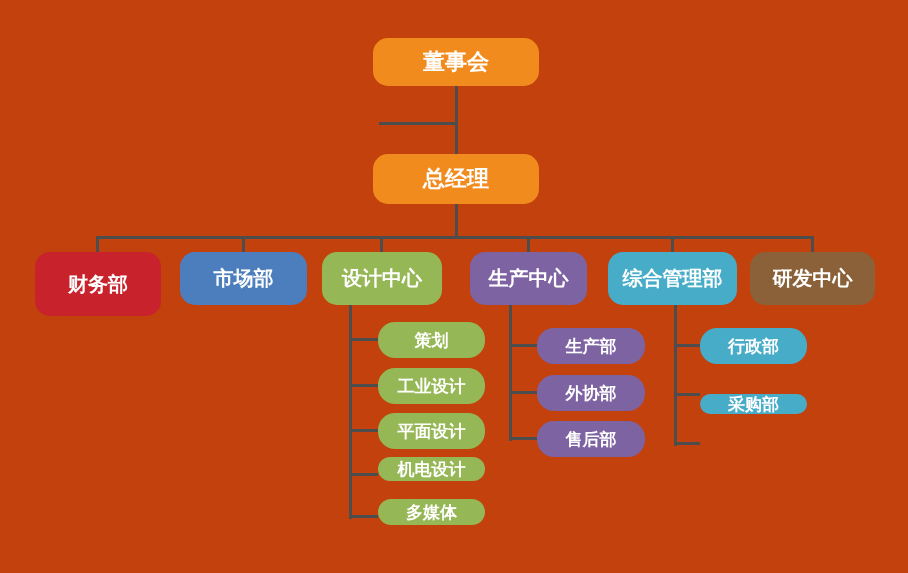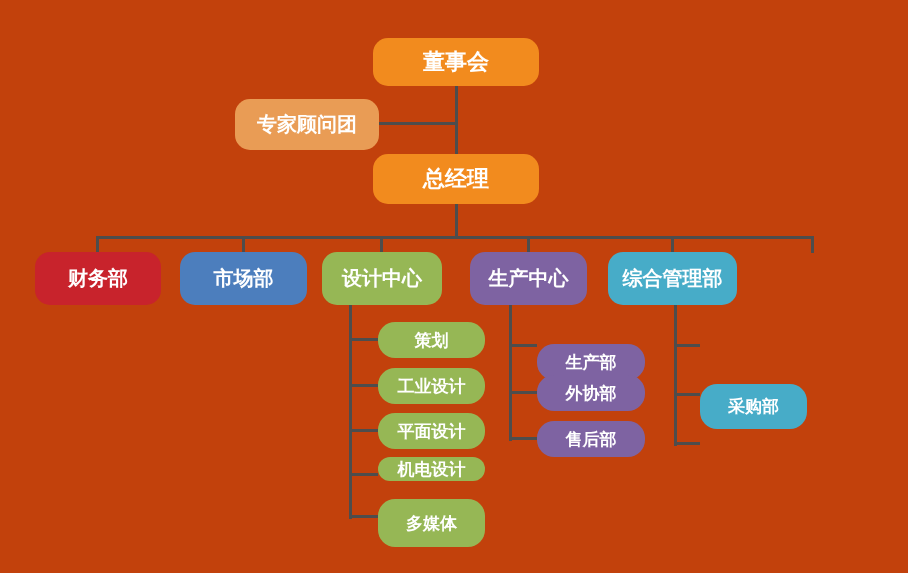--- a/index.html
+++ b/index.html
@@ -30,42 +30,42 @@
   .node.lvl2 { border-radius: 15px; font-size: 20px; }
   .node.lvl3 { border-radius: 17px; font-size: 17px; }
   .ln { position: absolute; background: #4d4d4d; }
 
   
   .n-board     { left: 373px; top:  38px; width: 166px; height: 48px; }
   .n-advisors  { left: 235px; top:  99px; width: 144px; height: 51px; font-size: 20px; }
   .n-manager   { left: 373px; top: 154px; width: 166px; height: 50px; }
 
   
-  .n-finance    { left:  35px; top: 252px; width: 126px; height: 53px; }
+  .n-finance    { left:  35px; top: 252px; width: 126px; height: 64px; }
   .n-market     { left: 180px; top: 252px; width: 127px; height: 53px; }
   .n-design     { left: 322px; top: 252px; width: 120px; height: 53px; }
   .n-production { left: 470px; top: 252px; width: 117px; height: 53px; }
   .n-admin      { left: 608px; top: 252px; width: 129px; height: 53px; }
   .n-rnd        { left: 750px; top: 252px; width: 125px; height: 53px; }
 
   
   .n-d0 { left: 378px; top: 322px; width: 107px; height: 36px; }
   .n-d1 { left: 378px; top: 368px; width: 107px; height: 36px; }
   .n-d2 { left: 378px; top: 413px; width: 107px; height: 36px; }
   .n-d3 { left: 378px; top: 457px; width: 107px; height: 24px; }
-  .n-d4 { left: 378px; top: 499px; width: 107px; height: 48px; }
+  .n-d4 { left: 378px; top: 499px; width: 107px; height: 26px; }
 
   
-  .n-p0 { left: 537px; top: 328px; width: 108px; height: 36px; margin-top: 16px; }
+  .n-p0 { left: 537px; top: 328px; width: 108px; height: 36px; }
   .n-p1 { left: 537px; top: 375px; width: 108px; height: 36px; }
   .n-p2 { left: 537px; top: 421px; width: 108px; height: 36px; }
 
   
   .n-a0 { left: 700px; top: 328px; width: 107px; height: 36px; }
-  .n-a1 { left: 700px; top: 384px; width: 107px; height: 45px; }
+  .n-a1 { left: 700px; top: 394px; width: 107px; height: 20px; }
   .n-a2 { left: 700px; top: 426px; width: 107px; height: 36px; }
 </style>
 </head>
 <body>
 
 <div class="canvas">
 
   <div class="ln" style="left: 455px; top: 85px; width: 3px; height: 70px; background-color: rgb(77, 77, 77);"></div>
   <div class="ln" style="left: 379px; top: 122px; width: 77px; height: 3px; background-color: rgb(77, 77, 77);"></div>
   <div class="ln" style="left: 455px; top: 203px; width: 3px; height: 34px; background-color: rgb(77, 77, 77);"></div>
@@ -88,34 +88,35 @@
   <div class="ln" style="left: 511px; top: 344px; width: 26px; height: 3px; background-color: rgb(77, 77, 77);"></div>
   <div class="ln" style="left: 511px; top: 391px; width: 26px; height: 3px; background-color: rgb(77, 77, 77);"></div>
   <div class="ln" style="left: 511px; top: 437px; width: 26px; height: 3px; background-color: rgb(77, 77, 77);"></div>
 
   <div class="ln" style="left: 674px; top: 304px; width: 3px; height: 142px; background-color: rgb(77, 77, 77);"></div>
   <div class="ln" style="left: 676px; top: 344px; width: 24px; height: 3px; background-color: rgb(77, 77, 77);"></div>
   <div class="ln" style="left: 676px; top: 393px; width: 24px; height: 3px; background-color: rgb(77, 77, 77);"></div>
   <div class="ln" style="left: 676px; top: 442px; width: 24px; height: 3px; background-color: rgb(77, 77, 77);"></div>
 
   <div class="node lvl1 n-board" style="background-color: rgb(242, 139, 30);">董事会</div>
-  <div class="node lvl2 n-advisors" style="background-color: rgb(233, 156, 85);">专家顾问团</div>
   <div class="node lvl1 n-manager" style="background-color: rgb(242, 139, 30);">总经理</div>
 
   <div class="node lvl2 n-finance" style="background-color: rgb(200, 35, 44);">财务部</div>
   <div class="node lvl2 n-market" style="background-color: rgb(76, 126, 189);">市场部</div>
   <div class="node lvl2 n-design" style="background-color: rgb(150, 183, 85);">设计中心</div>
   <div class="node lvl2 n-production" style="background-color: rgb(126, 99, 162);">生产中心</div>
   <div class="node lvl2 n-admin" style="background-color: rgb(71, 172, 200);">综合管理部</div>
+  <div class="node lvl2 n-rnd" style="background-color: rgb(138, 97, 56);">研发中心</div>
 
   <div class="node lvl3 n-d0" style="background-color: rgb(150, 183, 85);">策划</div>
   <div class="node lvl3 n-d1" style="background-color: rgb(150, 183, 85);">工业设计</div>
   <div class="node lvl3 n-d2" style="background-color: rgb(150, 183, 85);">平面设计</div>
   <div class="node lvl3 n-d3" style="background-color: rgb(150, 183, 85);">机电设计</div>
   <div class="node lvl3 n-d4" style="background-color: rgb(150, 183, 85);">多媒体</div>
 
   <div class="node lvl3 n-p0" style="background-color: rgb(126, 99, 162);">生产部</div>
   <div class="node lvl3 n-p1" style="background-color: rgb(126, 99, 162);">外协部</div>
   <div class="node lvl3 n-p2" style="background-color: rgb(126, 99, 162);">售后部</div>
 
+  <div class="node lvl3 n-a0" style="background-color: rgb(71, 172, 200);">行政部</div>
   <div class="node lvl3 n-a1" style="background-color: rgb(71, 172, 200);">采购部</div>
 
 </div>
 
 </body></html>

